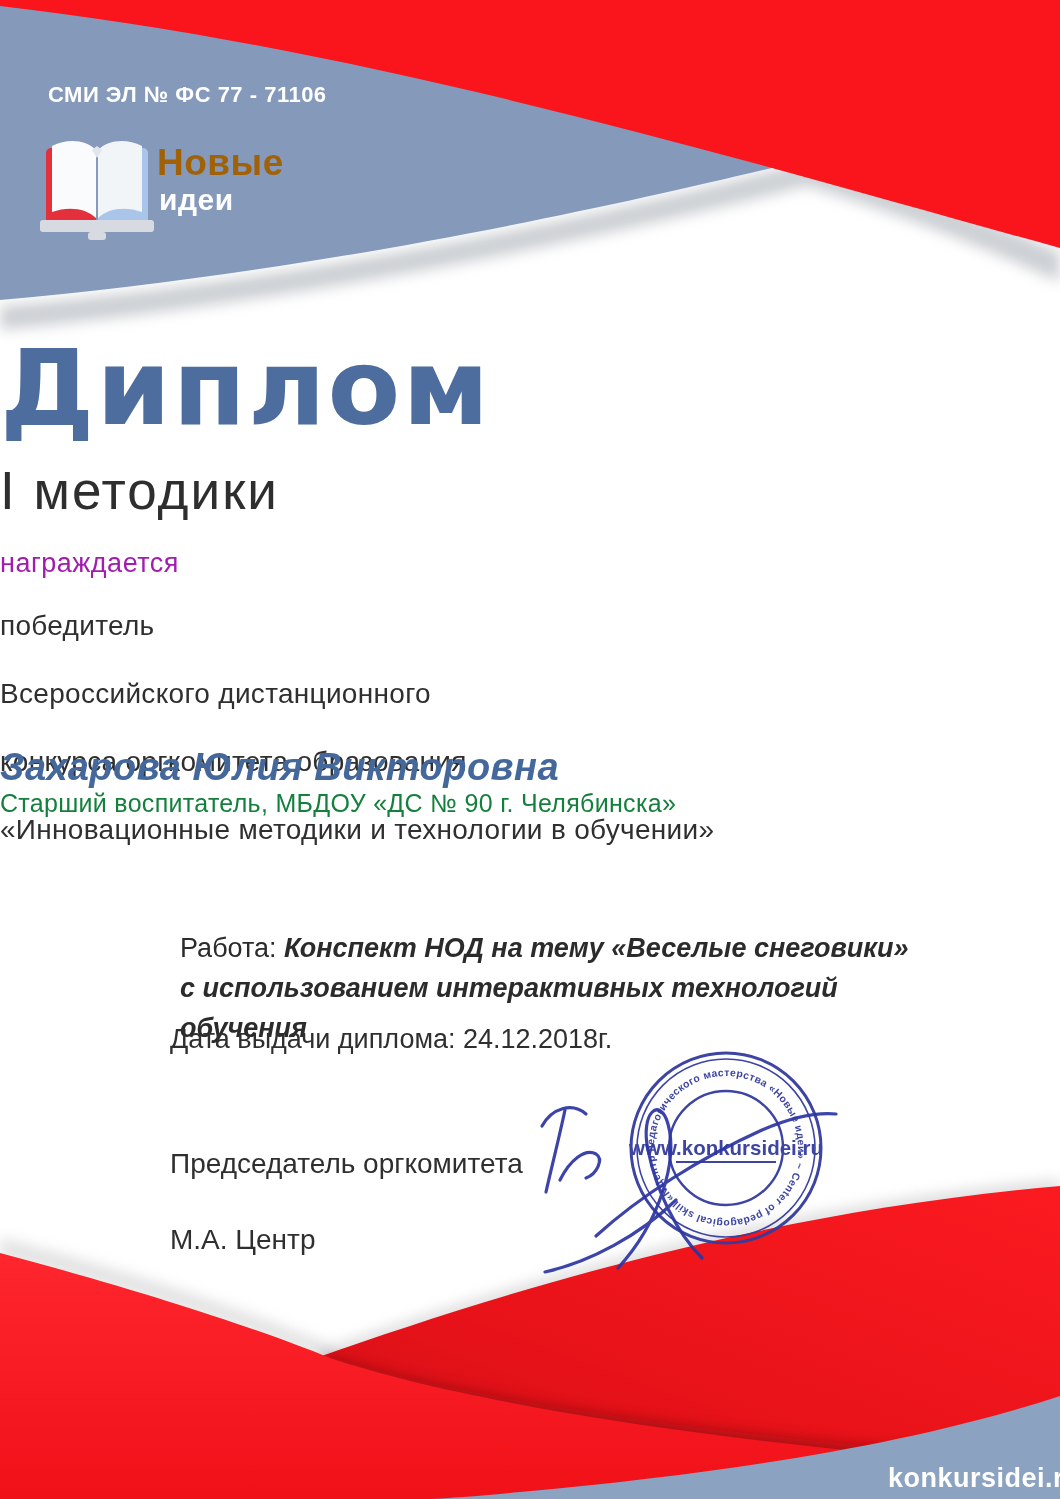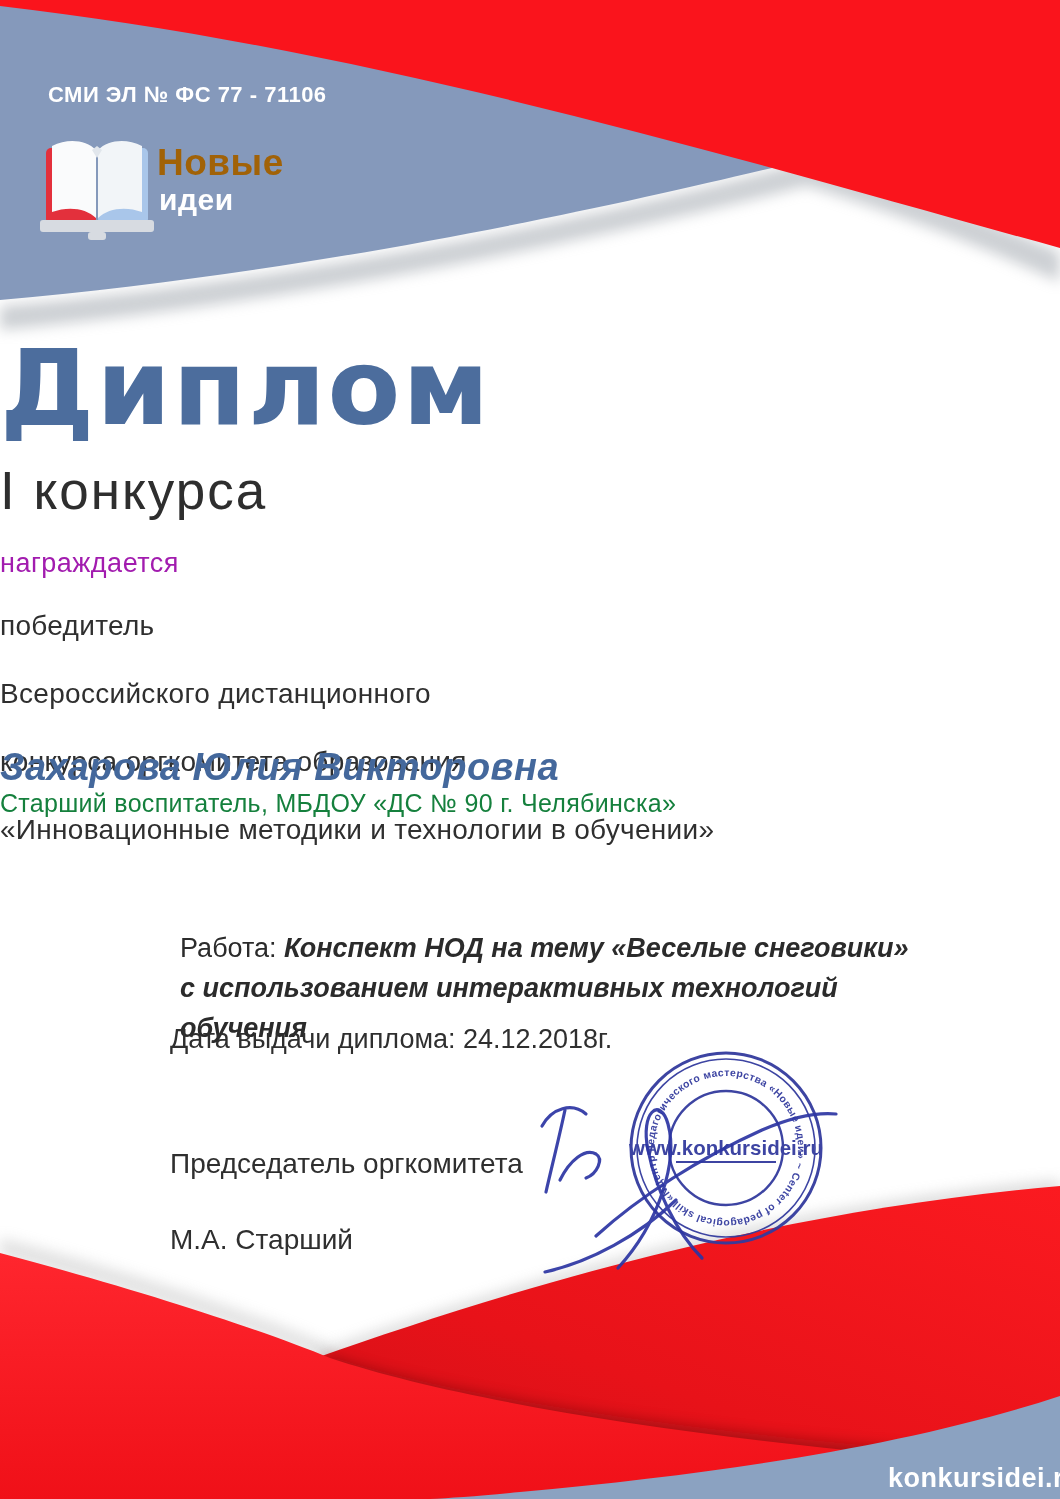--- a/index.html
+++ b/index.html
@@ -101,40 +101,40 @@
       <path d="M618,1268 C660,1222 678,1160 668,1124 C660,1096 640,1112 648,1150 C656,1190 676,1232 702,1258"></path>
       <path d="M676,1200 C640,1235 590,1262 545,1272"></path>
     </g>
   </svg>
 
   <div class="txt smi">СМИ ЭЛ № ФС 77 - 71106</div>
   <div class="txt logo-line1">Новые</div>
   <div class="txt logo-line2">идеи</div>
 
   <div class="txt center title-main">Диплом</div>
-  <div class="txt center title-degree">I конкурса</div>
+  <div class="txt center title-degree">I методики</div>
   <div class="txt center title-awarded">награждается</div>
 
   <div class="txt center intro">
     <div>победитель</div>
     <div>Всероссийского дистанционного</div>
     <div>конкурса оргкомитета образования</div>
     <div>«Инновационные методики и технологии в обучении»</div>
   </div>
 
   <div class="txt center rec-name">Захарова Юлия Викторовна</div>
   <div class="txt center rec-pos">Старший воспитатель, МБДОУ «ДС № 90 г. Челябинска»</div>
 
   <div class="txt work"><span>Работа: </span><b>Конспект НОД на тему «Веселые снеговики» с использованием интерактивных технологий обучения</b></div>
 
   <div class="txt date">Дата выдачи диплома: 24.12.2018г.</div>
 
   <div class="txt sig">
     <div>Председатель оргкомитета</div>
-    <div>М.А. Старший</div>
+    <div>М.А. Центр</div>
   </div>
 
   <div class="txt footer">
     <div>konkursidei.ru</div>
     
   </div>
 
 </div>
 
 </body></html>

